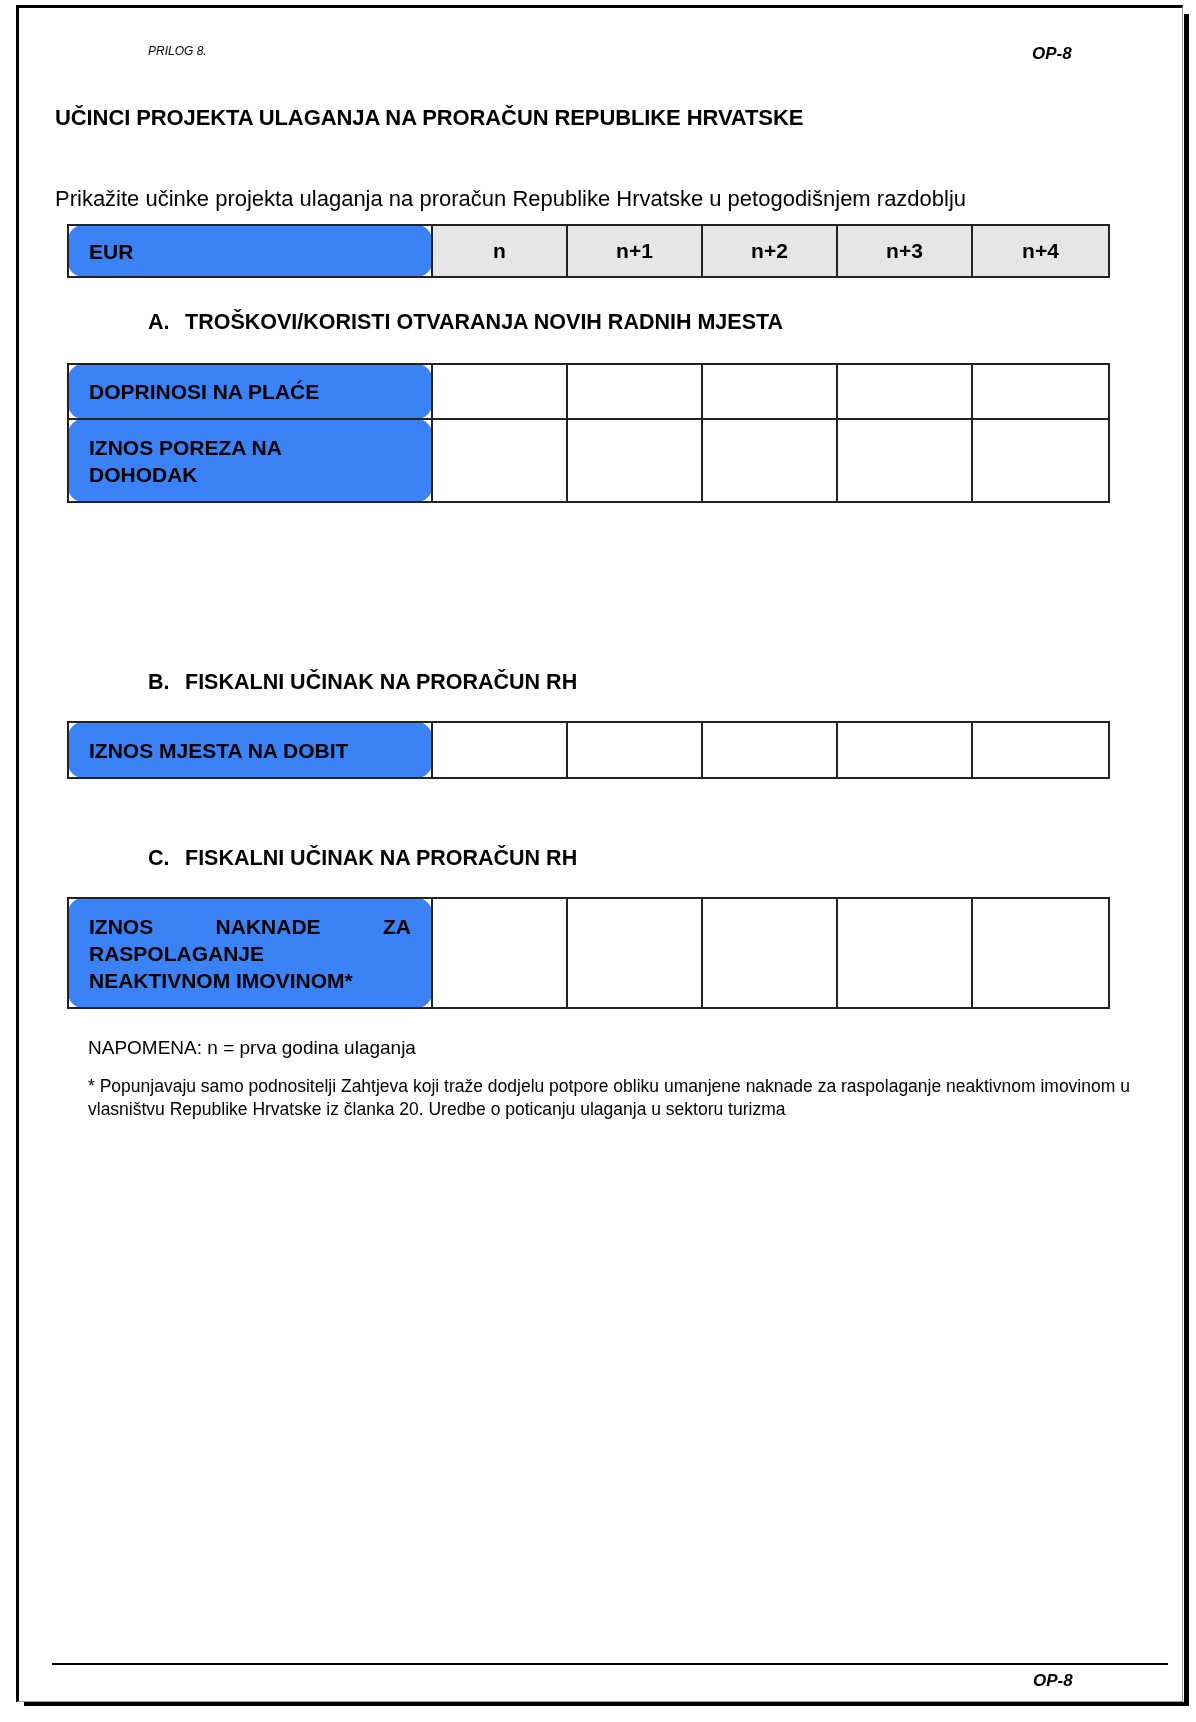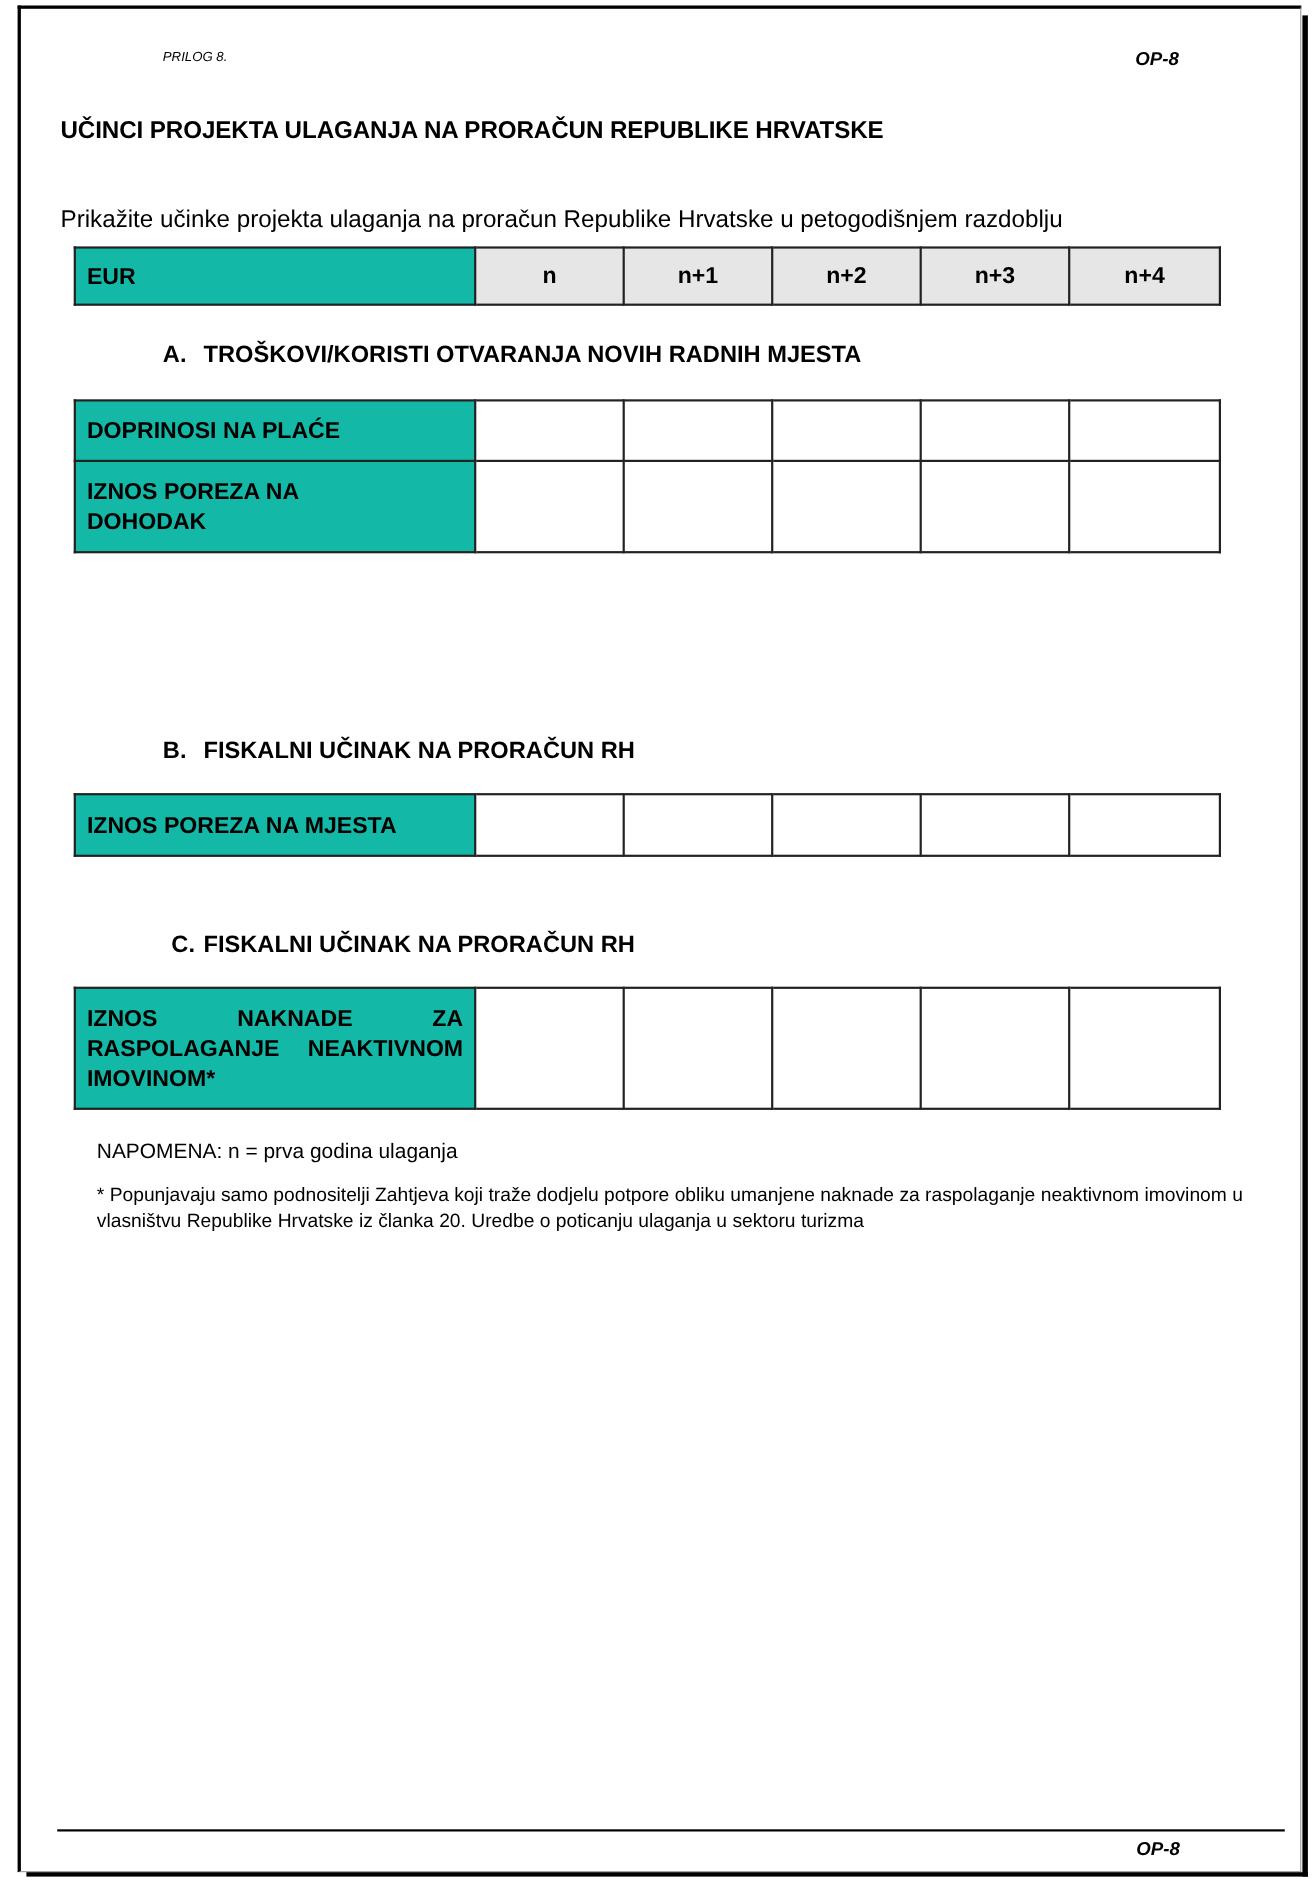--- a/index.html
+++ b/index.html
@@ -9,21 +9,21 @@
            border: 3px solid #000; border-right: 1px solid #9a9a9a; border-bottom: 1px solid #9a9a9a;
            box-sizing: border-box; }
   .shadow-r { position: absolute; left: 1184px; top: 14px; width: 5px; height: 1692px; background: #000; }
   .shadow-b { position: absolute; left: 24px; top: 1702px; width: 1165px; height: 4px; background: #000; }
   .hdr-left { position: absolute; left: 148px; top: 44px; font-size: 12px; font-weight: normal; font-style: italic; }
   .hdr-right { position: absolute; left: 1032px; top: 44px; font-size: 17px; font-weight: bold; font-style: italic; }
   .title { position: absolute; left: 55px; top: 105px; font-size: 22px; font-weight: bold; letter-spacing: -0.1px; }
   .intro { position: absolute; left: 55px; top: 186px; font-size: 22px; }
   table.grid { position: absolute; left: 67px; border-collapse: collapse; table-layout: fixed; }
   table.grid td { border: 2px solid #222; height: 52px; padding: 0; box-sizing: border-box; }
-  table.grid td.lbl { background: #14b8a6; font-size: 21px; font-weight: bold; padding: 0 10px; line-height: 27px; }
+  table.grid td.lbl { background: #3b82f6; font-size: 21px; font-weight: bold; padding: 0 20px; line-height: 27px; border-radius: 15px; }
   table.grid td.col { background: #e6e6e6; font-size: 21px; font-weight: bold; text-align: center; }
   table.grid td.empty { background: #fff; }
   .c0 { width: 364px; } .c1, .c2, .c3, .c4 { width: 135px; } .c5 { width: 137px; }
   .sec { position: absolute; left: 148px; font-size: 21.5px; font-weight: bold; }
   .sec .letter { display: inline-block; width: 37px; }
   .justify { text-align: justify; text-align-last: left; }
   .note { position: absolute; left: 88px; top: 1037px; font-size: 19px; }
   .foot { position: absolute; left: 88px; top: 1075px; width: 1050px; font-size: 17.5px; line-height: 23px; }
   .footer-line { position: absolute; left: 52px; top: 1663px; width: 1116px; height: 2px; background: #000; }
   .footer-code { position: absolute; left: 1033px; top: 1671px; font-size: 17px; font-weight: bold; font-style: italic; }
@@ -77,31 +77,31 @@
   </tr>
 </tbody>
   </table>
 
 <div class="sec" style="top:670px;">
   <span class="letter">B.</span><span>FISKALNI UČINAK NA PRORAČUN RH</span>
 </div>
 <table class="grid" style="top:721px;">
   <tbody>
       <tr>
-    <td class="lbl c0" style="height:56px">IZNOS POREZA NA MJESTA</td>
+    <td class="lbl c0" style="height:56px">IZNOS MJESTA NA DOBIT</td>
     <td class="empty c1"></td>
         <td class="empty c2"></td>
         <td class="empty c3"></td>
         <td class="empty c4"></td>
         <td class="empty c5"></td>
   </tr>
 </tbody>
   </table>
 
-<div class="sec" style="top:846px;text-align:center;">
+<div class="sec" style="top:846px;">
   <span class="letter">C.</span><span>FISKALNI UČINAK NA PRORAČUN RH</span>
 </div>
 <table class="grid" style="top:897px;">
   <tbody>
       <tr>
     <td class="lbl c0 justify" style="height:110px">IZNOS NAKNADE ZA RASPOLAGANJE NEAKTIVNOM IMOVINOM*</td>
     <td class="empty c1"></td>
         <td class="empty c2"></td>
         <td class="empty c3"></td>
         <td class="empty c4"></td>

